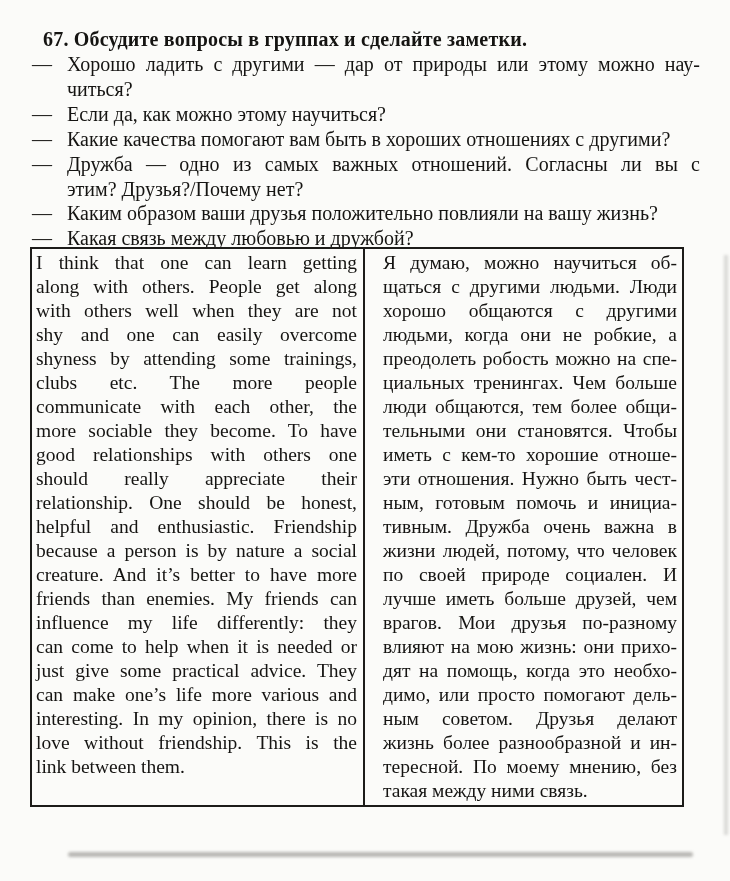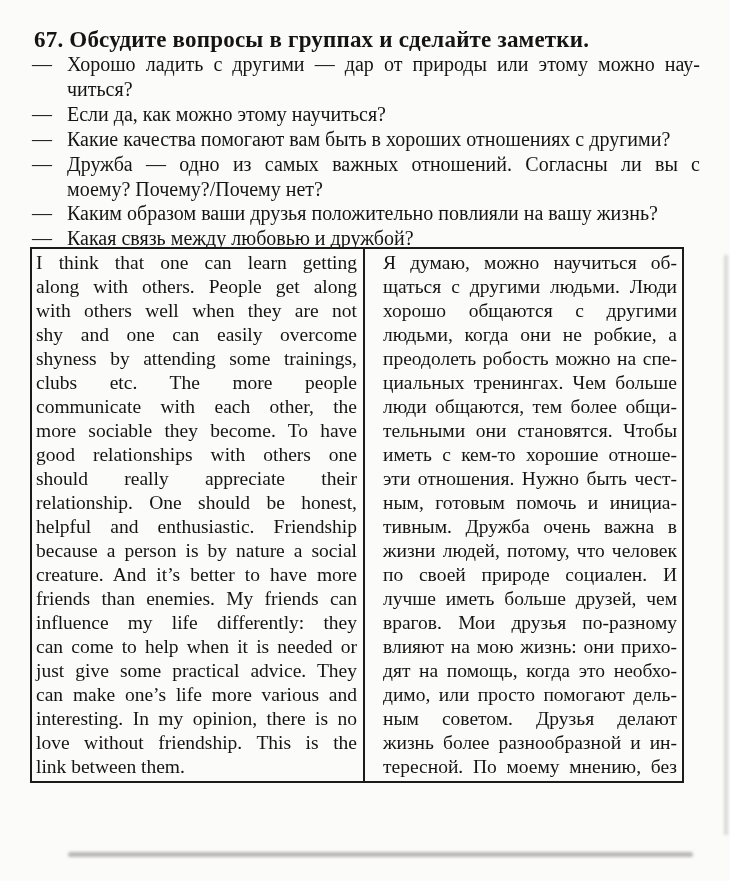--- a/index.html
+++ b/index.html
@@ -16,24 +16,24 @@
     font-family: "Liberation Serif", "DejaVu Serif", serif;
     overflow: hidden;
   }
   .page {
     position: relative;
     width: 730px; height: 881px;
     padding: 27px 30px 0 32px;
   }
   .exercise-title {
     font-weight: 700;
-    font-size: 23px;
+    font-size: 20px;
     line-height: 25px;
     letter-spacing: 0.2px;
-    margin-left: 2px;
+    margin-left: 11px;
   }
   .questions { margin-top: 0; }
   .q-row {
     display: flex;
     font-size: 20px;
     line-height: 24.9px;
   }
   .q-dash {
     flex: 0 0 35px;
     width: 35px;
@@ -118,21 +118,21 @@
       <span class="q-dash">—</span>
       <div class="q-content">
           <div class="tline tline-last">Какие качества помогают вам быть в хороших отношениях с другими?</div>
         </div>
     </div>
 
     <div class="q-row">
       <span class="q-dash">—</span>
       <div class="q-content">
           <div class="tline">Дружба — одно из самых важных отношений. Согласны ли вы с</div>
-          <div class="tline tline-last">моему? Почему?/Почему нет?</div>
+          <div class="tline tline-last">этим? Друзья?/Почему нет?</div>
         </div>
     </div>
 
     <div class="q-row">
       <span class="q-dash">—</span>
       <div class="q-content">
           <div class="tline tline-last">Каким образом ваши друзья положительно повлияли на вашу жизнь?</div>
         </div>
     </div>
 
@@ -186,19 +186,20 @@
         <div class="tline">жизни людей, потому, что человек</div>
         <div class="tline">по своей природе социален. И</div>
         <div class="tline">лучше иметь больше друзей, чем</div>
         <div class="tline">врагов. Мои друзья по-разному</div>
         <div class="tline">влияют на мою жизнь: они прихо-</div>
         <div class="tline">дят на помощь, когда это необхо-</div>
         <div class="tline">димо, или просто помогают дель-</div>
         <div class="tline">ным советом. Друзья делают</div>
         <div class="tline">жизнь более разнообразной и ин-</div>
         <div class="tline">тересной. По моему мнению, без</div>
+        <div class="tline tline-last">такая между ними связь.</div>
       </div>
   </div>
 
   <div class="scan-smudge"></div>
   <div class="scan-streak"></div>
 
 </div>
 
 </body></html>

